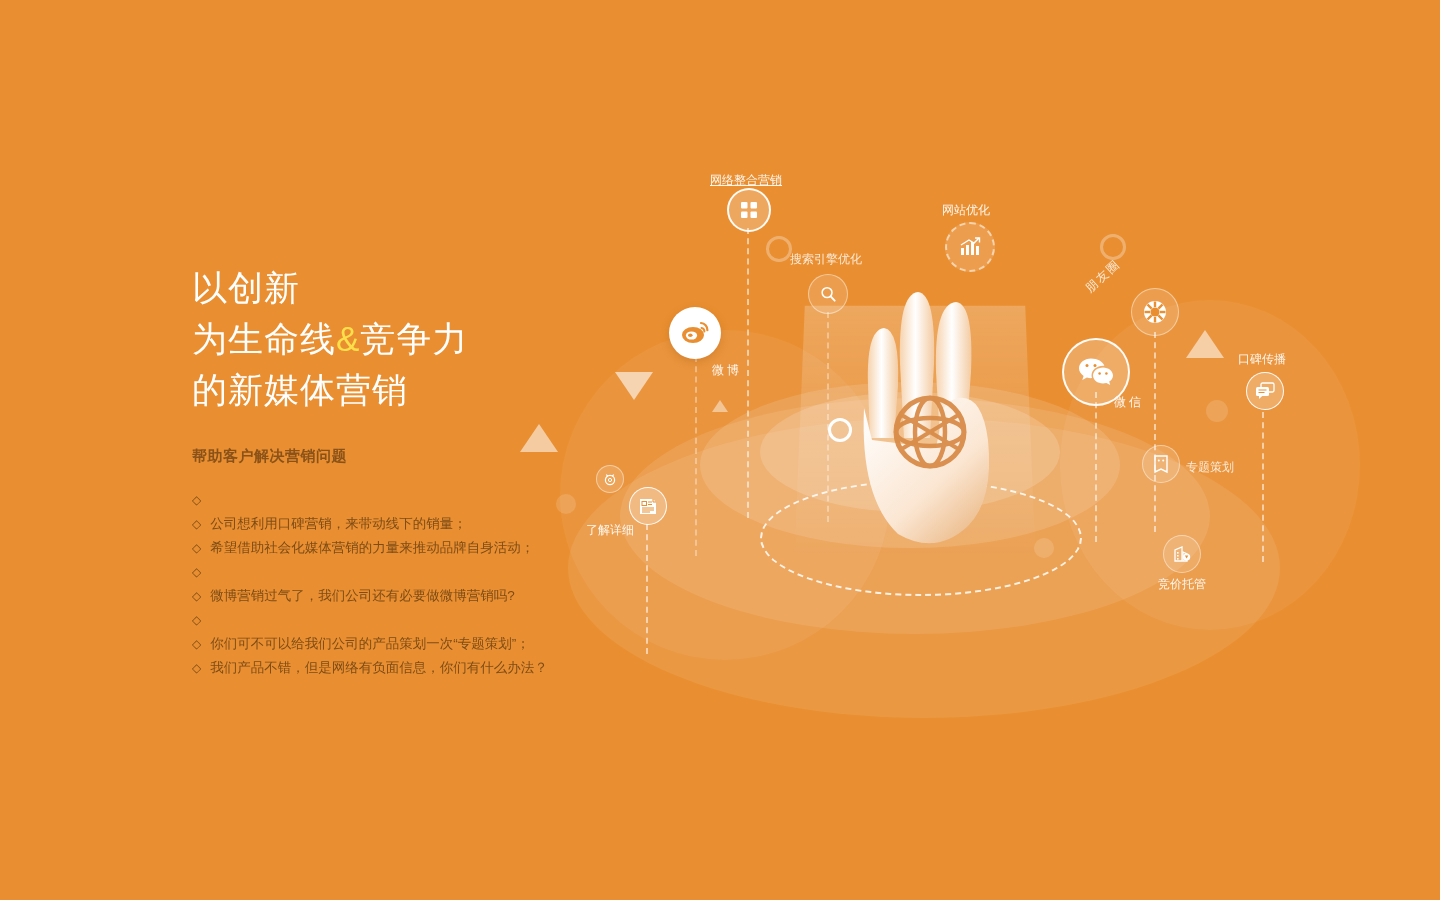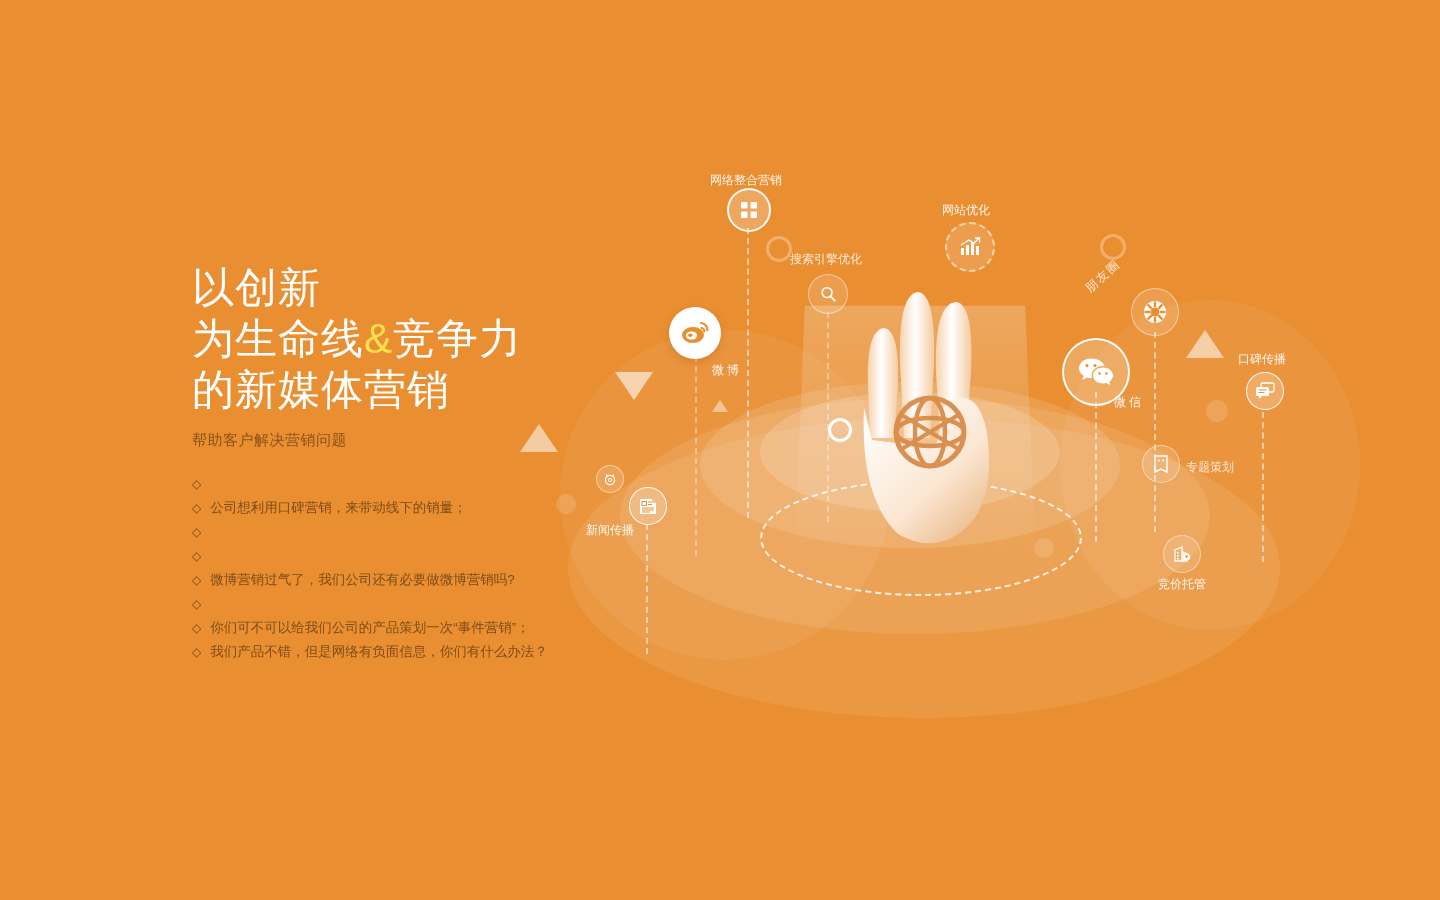--- a/index.html
+++ b/index.html
@@ -29,23 +29,23 @@
   .blob-a{left:560px;top:330px;width:330px;height:330px;}
   .blob-b{left:1060px;top:300px;width:300px;height:330px;}
 
   
   .beam{position:absolute;left:800px;top:300px;width:230px;height:250px;
     background:linear-gradient(180deg,rgba(255,255,255,.22),rgba(255,255,255,0));
     transform:perspective(300px) rotateX(6deg);pointer-events:none;}
 
   
   .copy{position:absolute;left:192px;top:262px;width:420px;}
-  .headline{color:#ffffff;font-size:42px;line-height:51px;font-weight:400;letter-spacing:1px;margin:0;}
+  .headline{color:#ffffff;font-size:35px;line-height:51px;font-weight:400;letter-spacing:1px;margin:0;}
   .amp{color:#ffe04a;font-weight:400;}
-  .subhead{margin:16px 0 0 0;color:#8a5218;font-size:15px;font-weight:normal;letter-spacing:.5px;}
+  .subhead{margin:32px 0 0 0;color:#8a5218;font-size:15px;font-weight:bold;letter-spacing:.5px;}
   .bullets{list-style:none;margin:22px 0 0 0;padding:0;}
   .bullets li{color:#7e4c16;font-size:13.5px;line-height:24px;display:flex;align-items:flex-start;}
   .dia{display:inline-block;margin-right:9px;color:#7e4c16;font-size:12px;line-height:24px;}
   .btn{display:inline-block;margin-top:30px;padding:0 26px;height:38px;line-height:38px;
     border:1px solid #8a5218;border-radius:5px;color:#7e4c16;font-size:14px;letter-spacing:2px;
     background:transparent;cursor:pointer;}
   .circle{position:absolute;border-radius:50%;display:flex;align-items:center;justify-content:center;}
   .c-faint{background:rgba(255,255,255,.14);border:1px solid rgba(255,255,255,.45);}
   .c-dash{background:rgba(255,255,255,.14);border:2px dashed rgba(255,255,255,.55);}
   .c-solid{background:rgba(255,255,255,.22);border:2px solid rgba(255,255,255,.95);}
@@ -102,52 +102,53 @@
     <ul class="bullets">
       <li>
           <span class="dia">◇</span>
         </li>
       <li>
           <span class="dia">◇</span>
           <span>公司想利用口碑营销，来带动线下的销量；</span>
         </li>
       <li>
           <span class="dia">◇</span>
+          <span>希望借助社会化媒体营销的力量来推动品牌自身活动；</span>
         </li>
       <li>
           <span class="dia">◇</span>
         </li>
       <li>
           <span class="dia">◇</span>
           <span>微博营销过气了，我们公司还有必要做微博营销吗?</span>
         </li>
       <li>
           <span class="dia">◇</span>
         </li>
       <li>
           <span class="dia">◇</span>
-          <span>你们可不可以给我们公司的产品策划一次“事件营销”；</span>
+          <span>你们可不可以给我们公司的产品策划一次“专题策划”；</span>
         </li>
       <li>
           <span class="dia">◇</span>
           <span>我们产品不错，但是网络有负面信息，你们有什么办法？</span>
         </li>
     </ul>
 
   </div>
 
   <div class="dash-line" style="left:747px;top:228px;height:290px;"></div>
   <div class="dash-line faint" style="left:827px;top:312px;height:210px;"></div>
   <div class="dash-line faint" style="left:695px;top:356px;height:200px;"></div>
   <div class="dash-line" style="left:646px;top:524px;height:130px;"></div>
   <div class="dash-line" style="left:1154px;top:332px;height:200px;"></div>
   <div class="dash-line" style="left:1095px;top:392px;height:150px;"></div>
   <div class="dash-line" style="left:1262px;top:412px;height:150px;"></div>
 
-  <div class="lbl" style="left:710px;top:172px;">网络整合营销</div>
+  <div class="lbl" style="left:710px;top:172px;text-decoration:underline;">网络整合营销</div>
   <div class="circle c-solid" style="left:727px;top:188px;width:40px;height:40px;">
     <svg width="20" height="20" viewBox="0 0 20 20">
         <rect x="2" y="2" width="6.5" height="6.5" rx="1" fill="#fff"></rect>
         <rect x="11.5" y="2" width="6.5" height="6.5" rx="1" fill="#fff"></rect>
         <rect x="2" y="11.5" width="6.5" height="6.5" rx="1" fill="#fff"></rect>
         <rect x="11.5" y="11.5" width="6.5" height="6.5" rx="1" fill="#fff"></rect>
       </svg>
   </div>
 
   <div class="lbl lbl-dim" style="left:790px;top:251px;">搜索引擎优化</div>
@@ -263,21 +264,21 @@
       <rect x="4" y="4.5" width="4.5" height="4" fill="none" stroke="#e98f31" stroke-width="1"></rect>
       <g stroke="#e98f31" stroke-width="1">
           <line x1="10" y1="5" x2="14" y2="5"></line>
           <line x1="10" y1="7.5" x2="14" y2="7.5"></line>
       <line x1="4" y1="11" x2="16" y2="11"></line>
           <line x1="4" y1="13" x2="16" y2="13"></line>
           <line x1="4" y1="15" x2="12" y2="15"></line>
         </g>
     </svg>
   </div>
-  <div class="lbl" style="left:586px;top:522px;">新闻传播</div>
+  <div class="lbl" style="left:586px;top:522px;">了解详细</div>
 
   <div class="hand-wrap">
     <svg width="190" height="290" viewBox="0 0 190 290">
       <defs>
         <linearGradient id="fg" x1="0" y1="0" x2="1" y2="0">
           <stop offset="0%" stop-color="#f6d3ae"></stop>
             <stop offset="45%" stop-color="#ffffff"></stop>
             <stop offset="100%" stop-color="#f3cba2"></stop>
         </linearGradient>
         <linearGradient id="palm" x1="0.1" y1="0" x2="0.9" y2="1">

